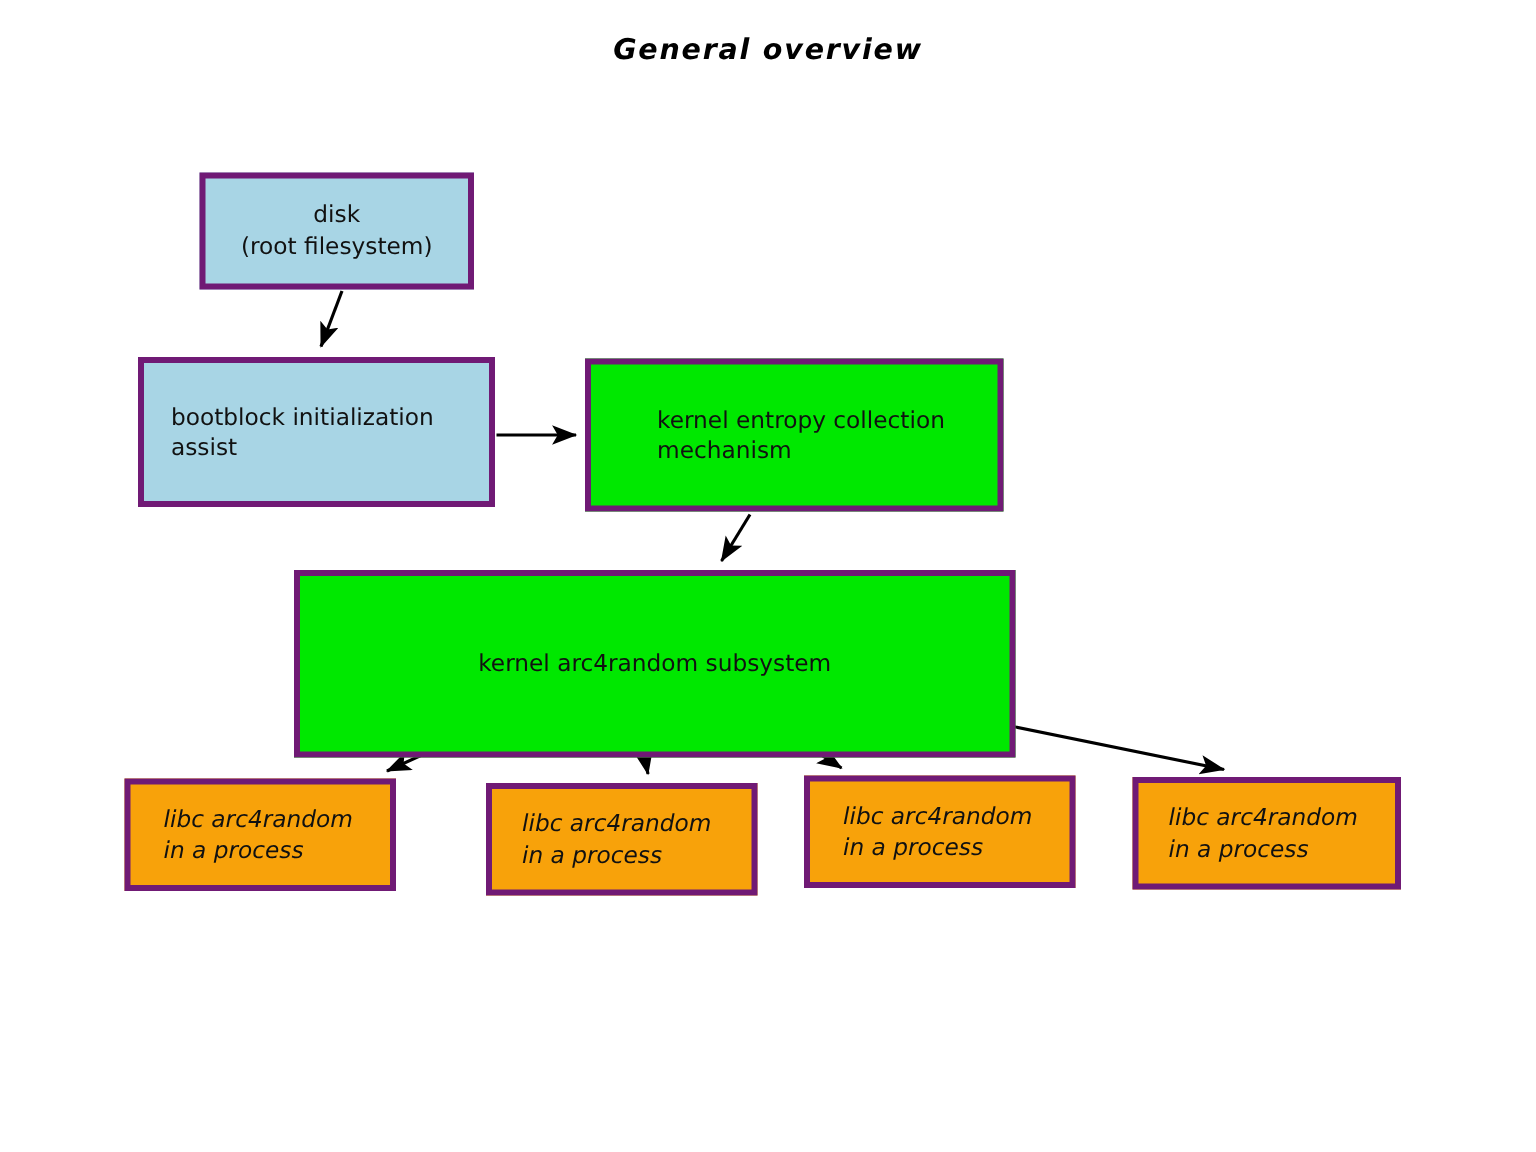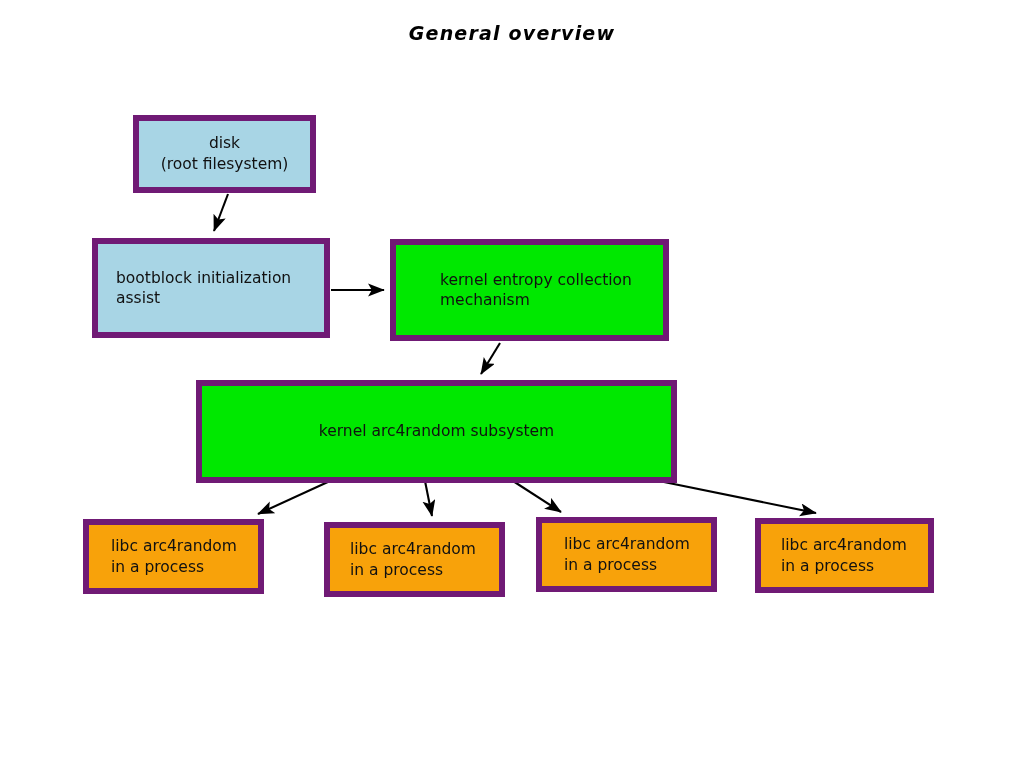--- a/index.html
+++ b/index.html
@@ -41,51 +41,51 @@
     font-style: italic;
     font-size: 19px;
     letter-spacing: 1.2px;
     color: #000000;
     white-space: nowrap;
   }
 
   .node {
     position: absolute;
     box-sizing: border-box;
-    border: 6px solid #701a75;
+    border: 4px solid #701a75;
     display: flex;
     flex-direction: column;
     justify-content: center;
     font-size: 15.5px;
     line-height: 1.30;
     color: #111111;
     white-space: pre-line;
   }
   .node .node-label {
     display: block;
     white-space: pre-line;
   }
   .node.fill-blue   { background: #a8d5e5; }
   .node.fill-green  { background: #00e800; }
-  .node.fill-orange { background: #f8a20a; }
+  .node.fill-orange { background: #f8a20a; font-style: italic; }
 
   .node.align-center { align-items: center; text-align: center; padding: 0 8px; }
   .node.align-left   { align-items: flex-start; text-align: left; }
 
   
   #node-disk        { left: 133px; top: 115px; width: 183px; height: 78px; }
   #node-disk .node-label { padding-bottom: 1px; }
 
   #node-bootblock   { left: 92px;  top: 238px; width: 238px; height: 100px; }
   #node-bootblock .node-label { padding-left: 18px; }
 
   #node-entropy     { left: 390px; top: 239px; width: 279px; height: 102px; }
   #node-entropy .node-label { padding-left: 44px; }
 
-  #node-arc4        { left: 196px; top: 380px; width: 481px; height: 103px; }
+  #node-arc4        { left: 196px; top: 380px; width: 481px; height: 125px; }
 
   #node-libc-1      { left: 83px;  top: 519px; width: 181px; height: 75px; }
   #node-libc-2      { left: 324px; top: 522px; width: 181px; height: 75px; }
   #node-libc-3      { left: 536px; top: 517px; width: 181px; height: 75px; }
   #node-libc-4      { left: 755px; top: 518px; width: 179px; height: 75px; }
   .node.fill-orange .node-label { padding-left: 22px; }
   #node-libc-2 .node-label { padding-left: 20px; }
   #node-libc-3 .node-label { padding-left: 22px; }
   #node-libc-4 .node-label { padding-left: 20px; }
 </style>

